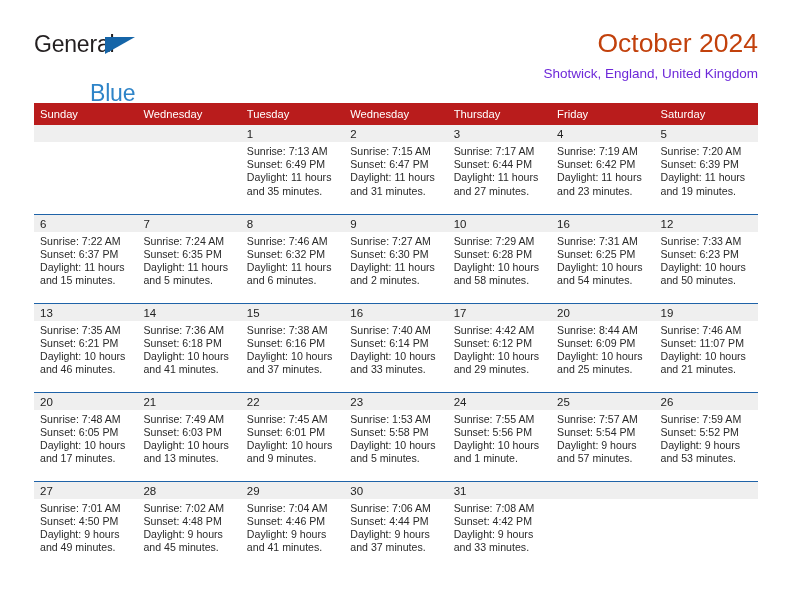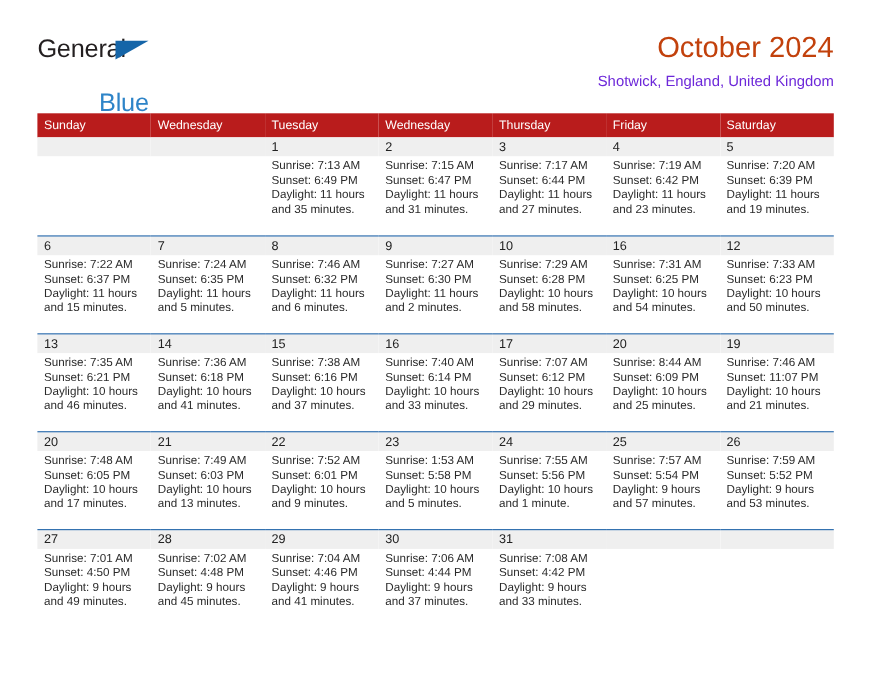--- a/index.html
+++ b/index.html
@@ -374,21 +374,21 @@
                 <div>Sunset: 6:14 PM</div>
                 <div class="daylight-line">Daylight: 10 hours</div>
                 <div class="daylight-line">and 33 minutes.</div>
               </div>
             </div>
           </td>
           <td>
             <div class="cell-inner">
               <div class="daynum-band">17</div>
               <div class="cell-body">
-                <div>Sunrise: 7:07 AM</div>
+                <div>Sunrise: 4:42 AM</div>
                 <div>Sunset: 6:12 PM</div>
                 <div class="daylight-line">Daylight: 10 hours</div>
                 <div class="daylight-line">and 29 minutes.</div>
               </div>
             </div>
           </td>
           <td>
             <div class="cell-inner">
               <div class="daynum-band">20</div>
               <div class="cell-body">
@@ -431,21 +431,21 @@
                 <div>Sunset: 6:03 PM</div>
                 <div class="daylight-line">Daylight: 10 hours</div>
                 <div class="daylight-line">and 13 minutes.</div>
               </div>
             </div>
           </td>
           <td>
             <div class="cell-inner">
               <div class="daynum-band">22</div>
               <div class="cell-body">
-                <div>Sunrise: 7:52 AM</div>
+                <div>Sunrise: 7:45 AM</div>
                 <div>Sunset: 6:01 PM</div>
                 <div class="daylight-line">Daylight: 10 hours</div>
                 <div class="daylight-line">and 9 minutes.</div>
               </div>
             </div>
           </td>
           <td>
             <div class="cell-inner">
               <div class="daynum-band">23</div>
               <div class="cell-body">

